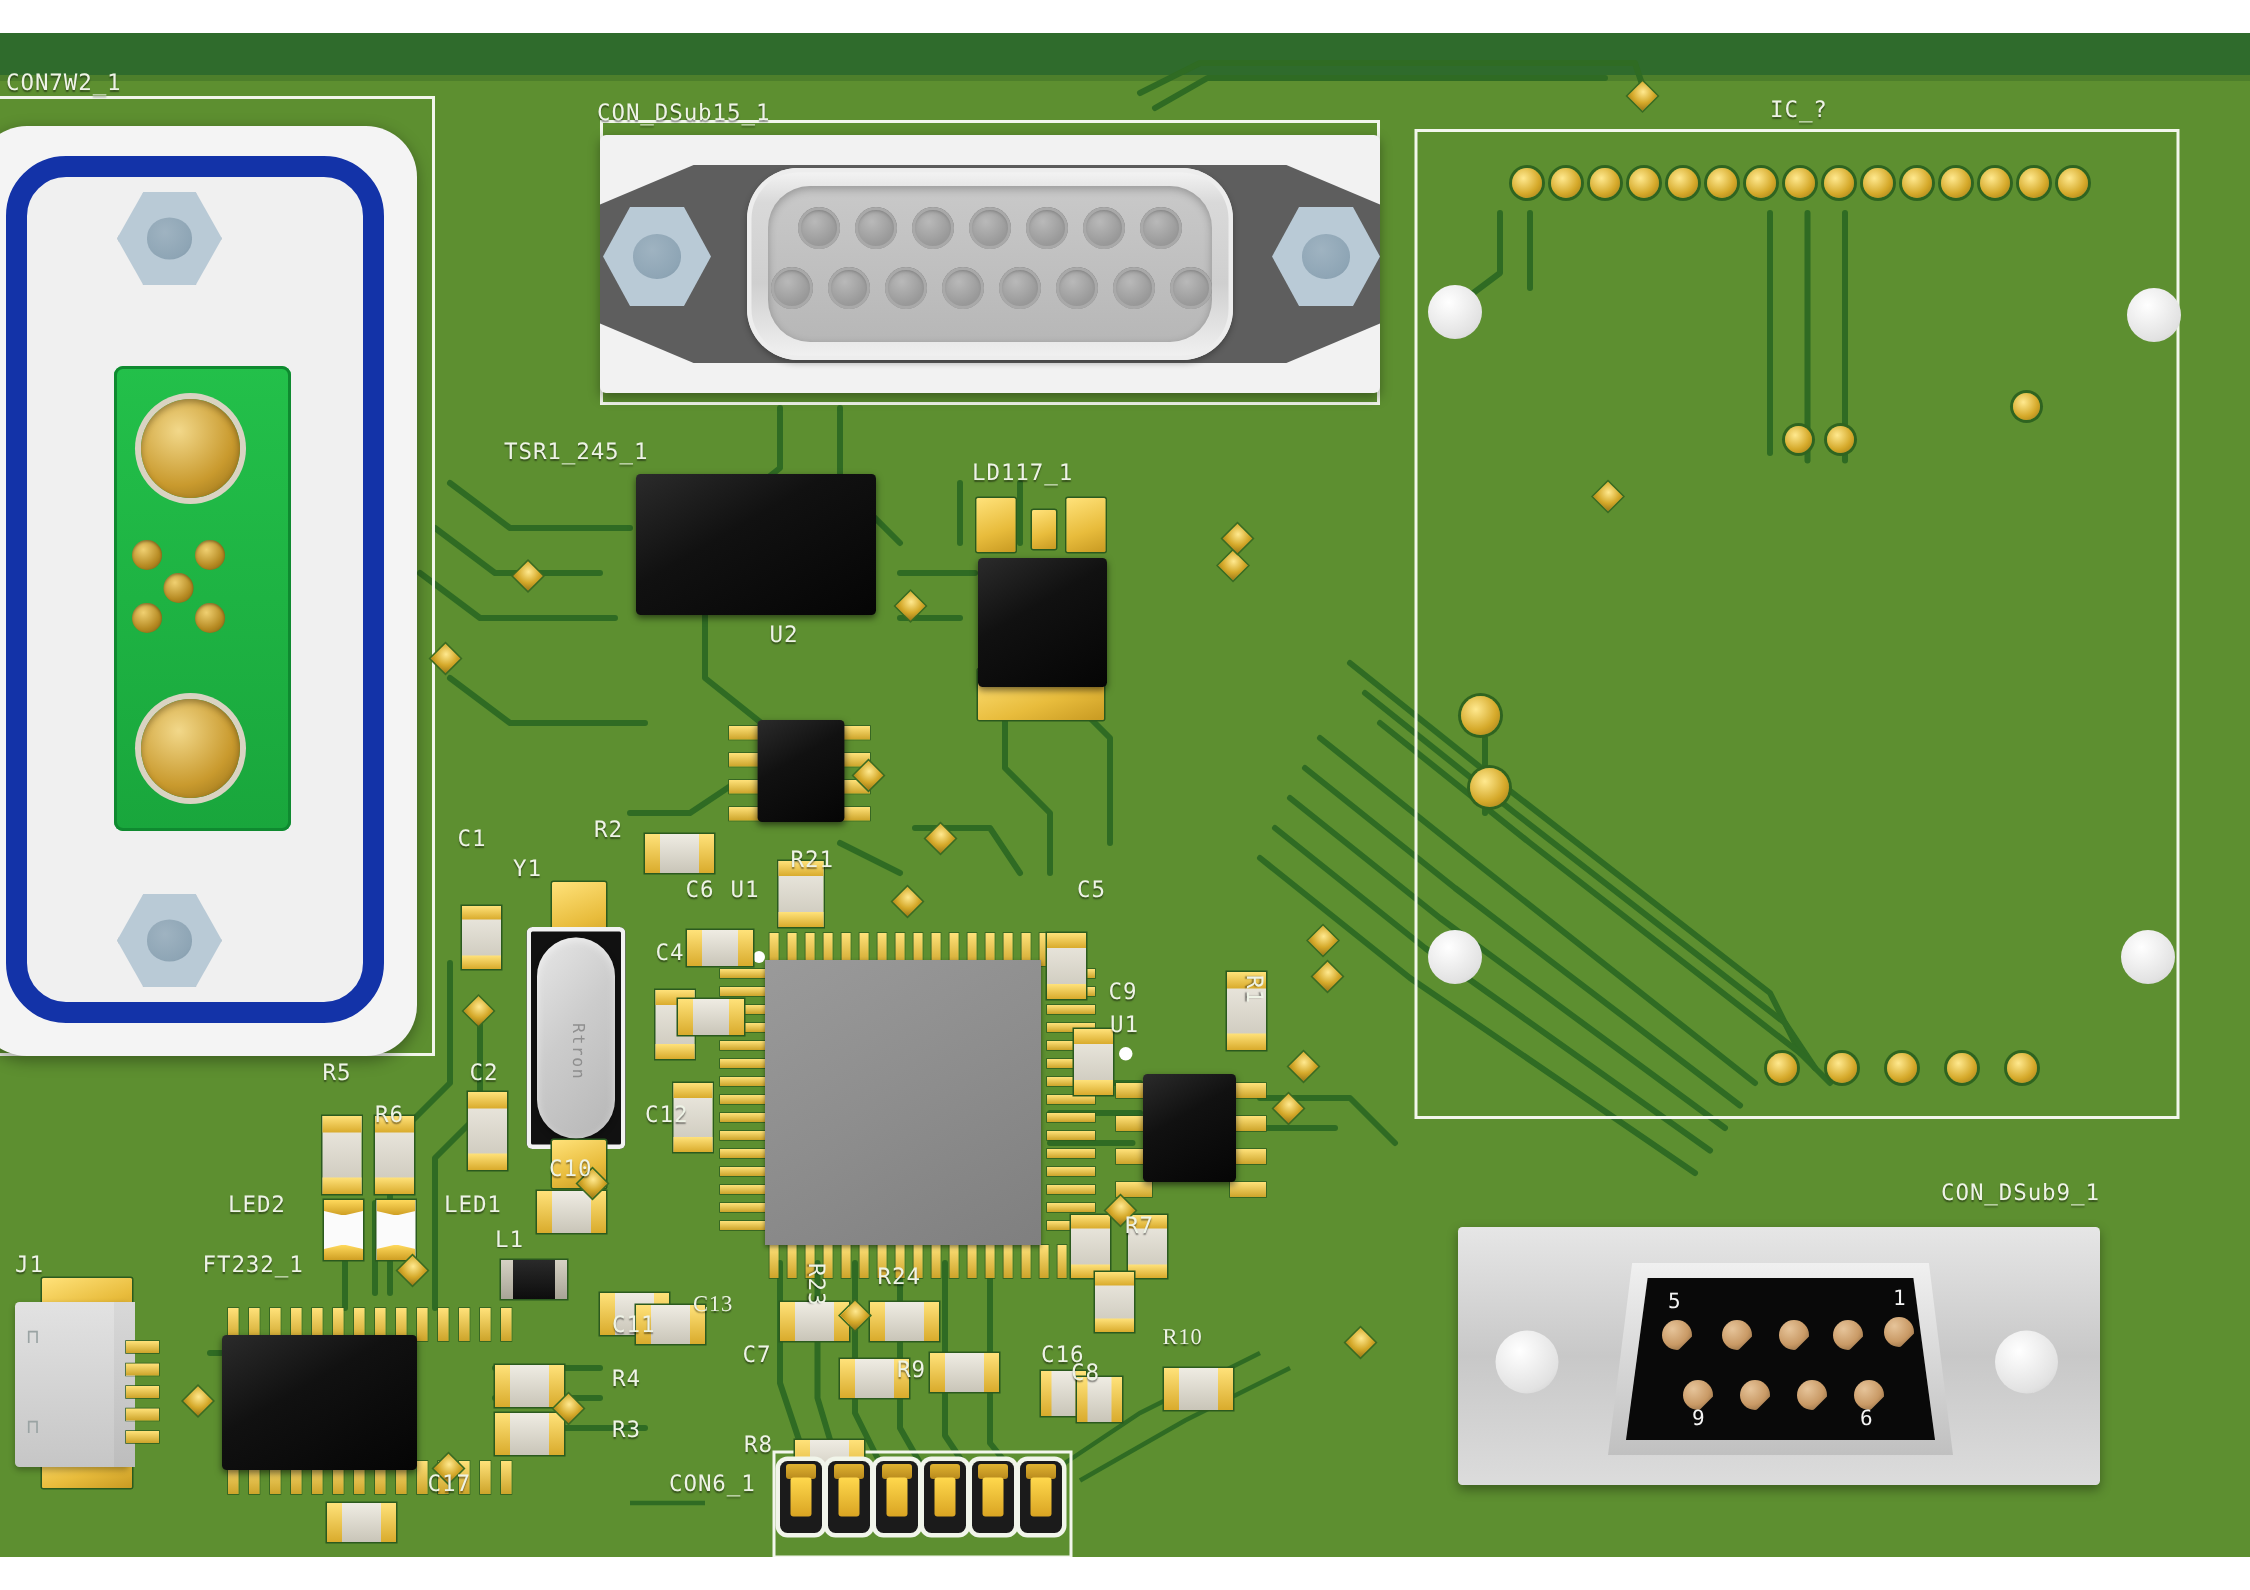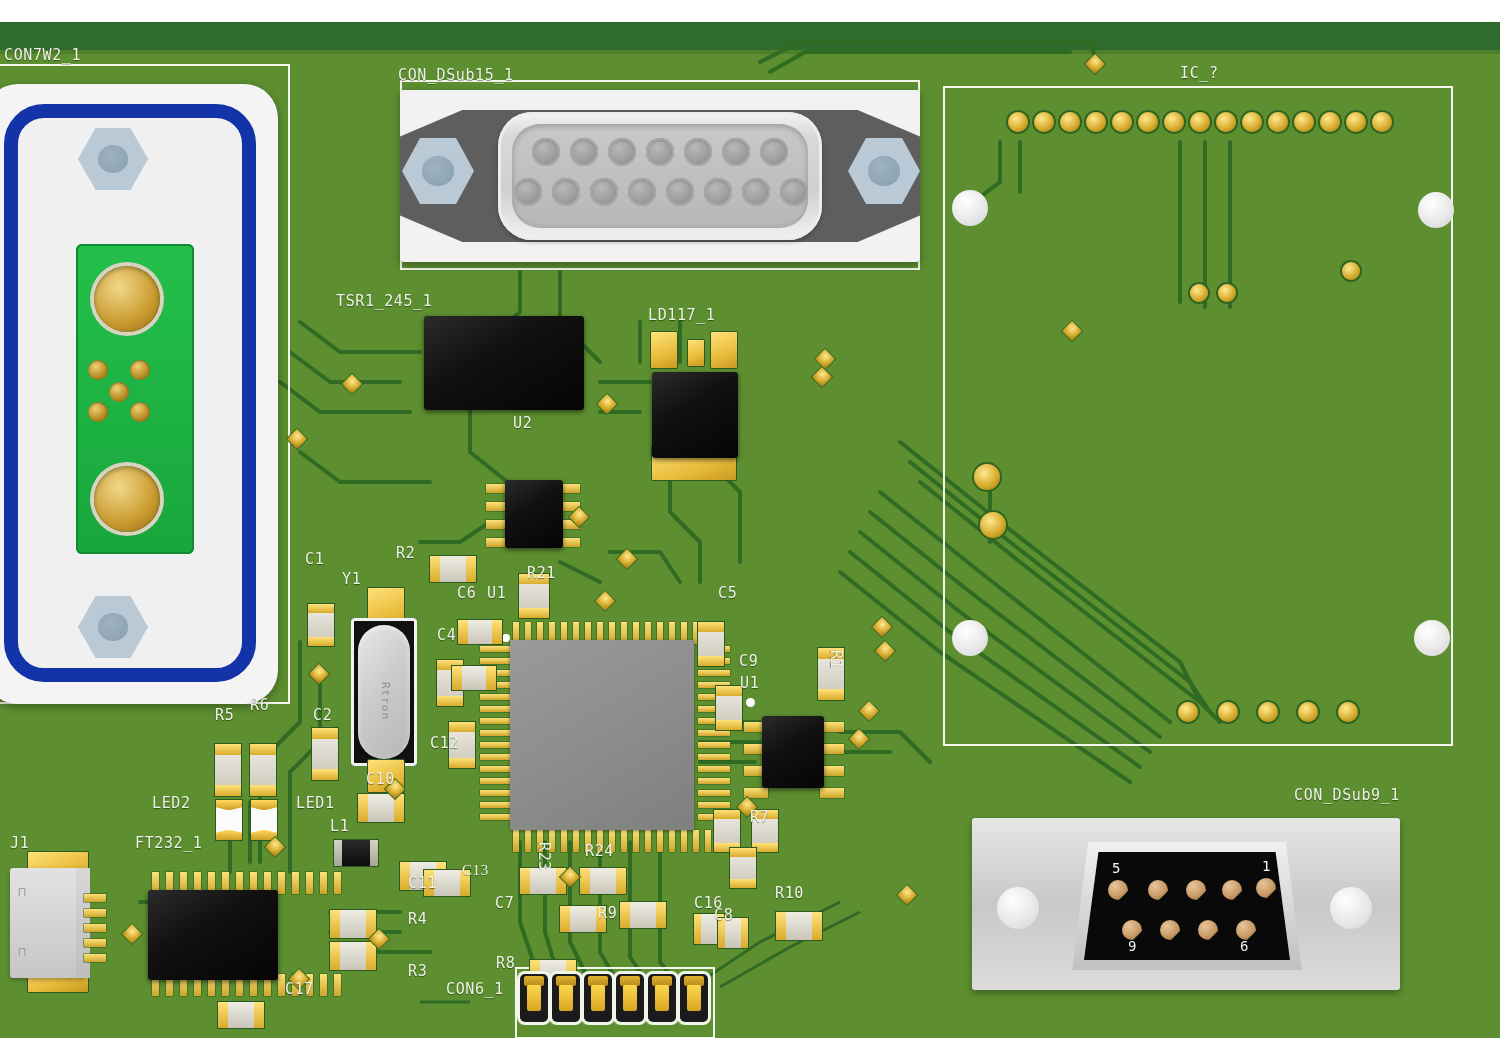--- a/index.html
+++ b/index.html
@@ -775,39 +775,39 @@
     <div class="silk" style="left:396px; top:522px;">R2</div>
     <div class="silk" style="left:527px; top:542px;">R21</div>
     <div class="silk" style="left:457px; top:562px;">C6</div>
     <div class="silk" style="left:487px; top:562px;">U1</div>
     <div class="silk" style="left:437px; top:604px;">C4</div>
     <div class="silk" style="left:718px; top:562px;">C5</div>
     <div class="silk" style="left:739px; top:630px;">C9</div>
     <div class="silk" style="left:740px; top:652px;">U1</div>
     <div class="silk" style="left:845px; top:628px; transform:rotate(90deg); transform-origin:left top;">R1</div>
     <div class="silk" style="left:215px; top:684px;">R5</div>
-    <div class="silk" style="left:250px; top:674px;">R6</div>
+    <div class="silk" style="left:250px; top:712px;">R6</div>
     <div class="silk" style="left:313px; top:684px;">C2</div>
     <div class="silk" style="left:430px; top:712px;">C12</div>
     <div class="silk" style="left:366px; top:748px;">C10</div>
     <div class="silk" style="left:296px; top:772px;">LED1</div>
     <div class="silk" style="left:152px; top:772px;">LED2</div>
     <div class="silk" style="left:330px; top:795px;">L1</div>
     <div class="silk" style="left:10px;  top:812px;">J1</div>
     <div class="silk" style="left:135px; top:812px;">FT232_1</div>
     <div class="silk" style="left:408px; top:852px;">C11</div>
     <div class="silk" style="left:462px; top:840px;font-family:Liberation Serif, serif;">C13</div>
     <div class="silk" style="left:495px; top:872px;">C7</div>
     <div class="silk" style="left:408px; top:888px;">R4</div>
-    <div class="silk" style="left:408px; top:922px;margin-top:18px;">R3</div>
+    <div class="silk" style="left:408px; top:922px;">R3</div>
     <div class="silk" style="left:496px; top:932px;">R8</div>
     <div class="silk" style="left:553px; top:820px; transform:rotate(90deg); transform-origin:left top;">R23</div>
     <div class="silk" style="left:585px; top:820px;">R24</div>
     <div class="silk" style="left:598px; top:882px;">R9</div>
     <div class="silk" style="left:750px; top:786px;">R7</div>
     <div class="silk" style="left:694px; top:872px;">C16</div>
     <div class="silk" style="left:714px; top:884px;">C8</div>
-    <div class="silk" style="left:775px; top:862px;">R10</div>
+    <div class="silk" style="left:775px; top:862px;font-family:Liberation Serif, serif;">R10</div>
     <div class="silk" style="left:285px; top:958px;">C17</div>
     <div class="silk" style="left:446px; top:958px;">CON6_1</div>
     <div class="silk" style="left:1294px; top:764px;">CON_DSub9_1</div>
   </div>
 </div>
 
 </body></html>

